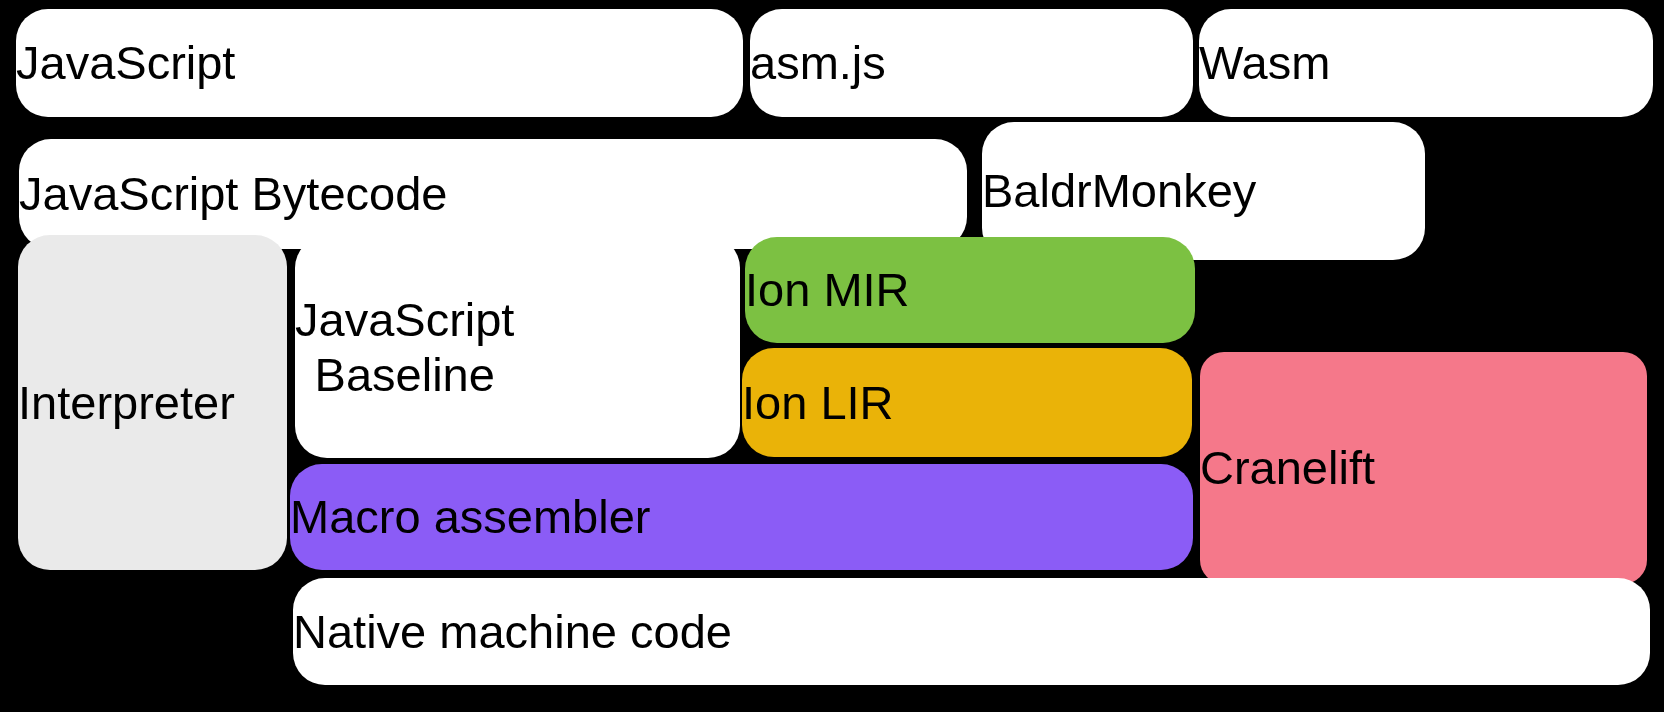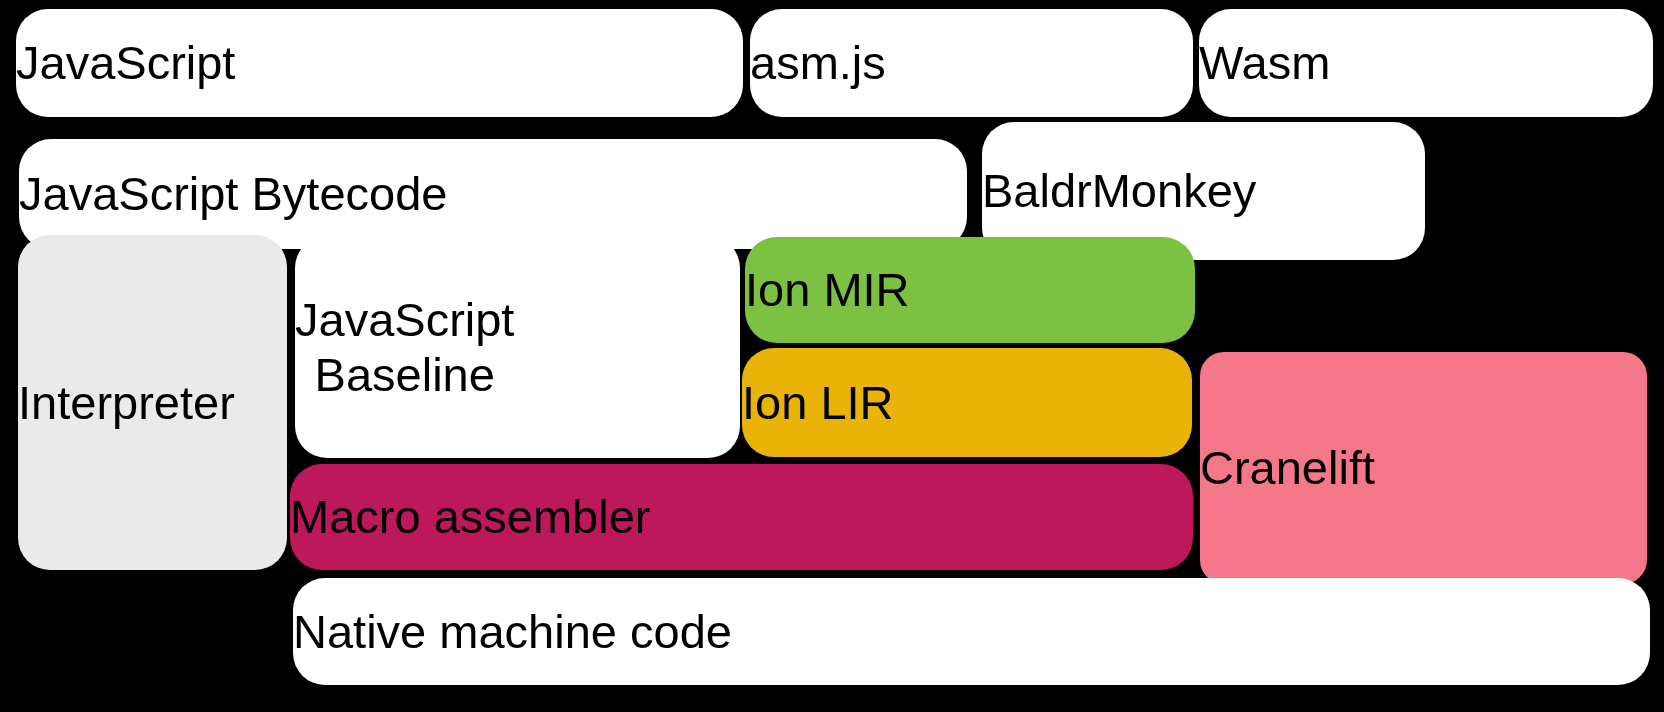--- a/index.html
+++ b/index.html
@@ -60,19 +60,19 @@
     </div>
     <div class="box" style="left: 745px; top: 237px; width: 450px; height: 106px; background: rgb(124, 193, 66); border-radius: 32px;">
       <span class="label" style="color: rgb(0, 0, 0);">Ion MIR</span>
     </div>
     <div class="box" style="left: 742px; top: 348px; width: 450px; height: 109px; background: #eab308; border-radius: 32px;">
       <span class="label" style="color: rgb(0, 0, 0);">Ion LIR</span>
     </div>
     <div class="box" style="left: 1200px; top: 352px; width: 447px; height: 232px; background: rgb(245, 120, 138); border-radius: 24px;">
       <span class="label" style="color: rgb(0, 0, 0);">Cranelift</span>
     </div>
-    <div class="box" style="left: 290px; top: 464px; width: 903px; height: 106px; background: #be185d; border-radius: 32px;">
+    <div class="box" style="left: 290px; top: 464px; width: 903px; height: 106px; background: #8b5cf6; border-radius: 32px;">
       <span class="label" style="color: rgb(0, 0, 0);">Macro assembler</span>
     </div>
     <div class="box" style="left: 293px; top: 578px; width: 1357px; height: 107px; background: rgb(255, 255, 255); border-radius: 32px;">
       <span class="label" style="color: rgb(0, 0, 0);">Native machine code</span>
     </div>
   </div>
 
 </body></html>

